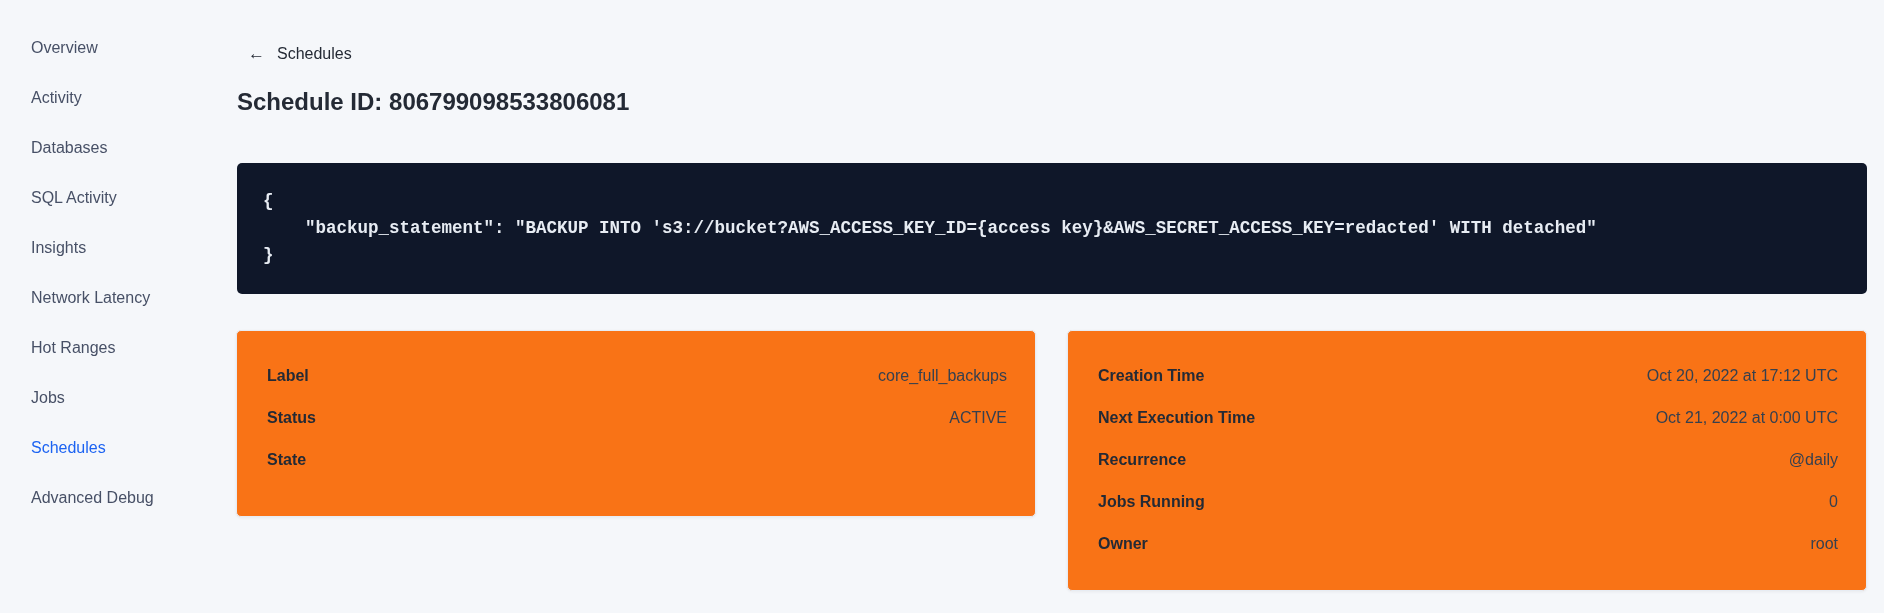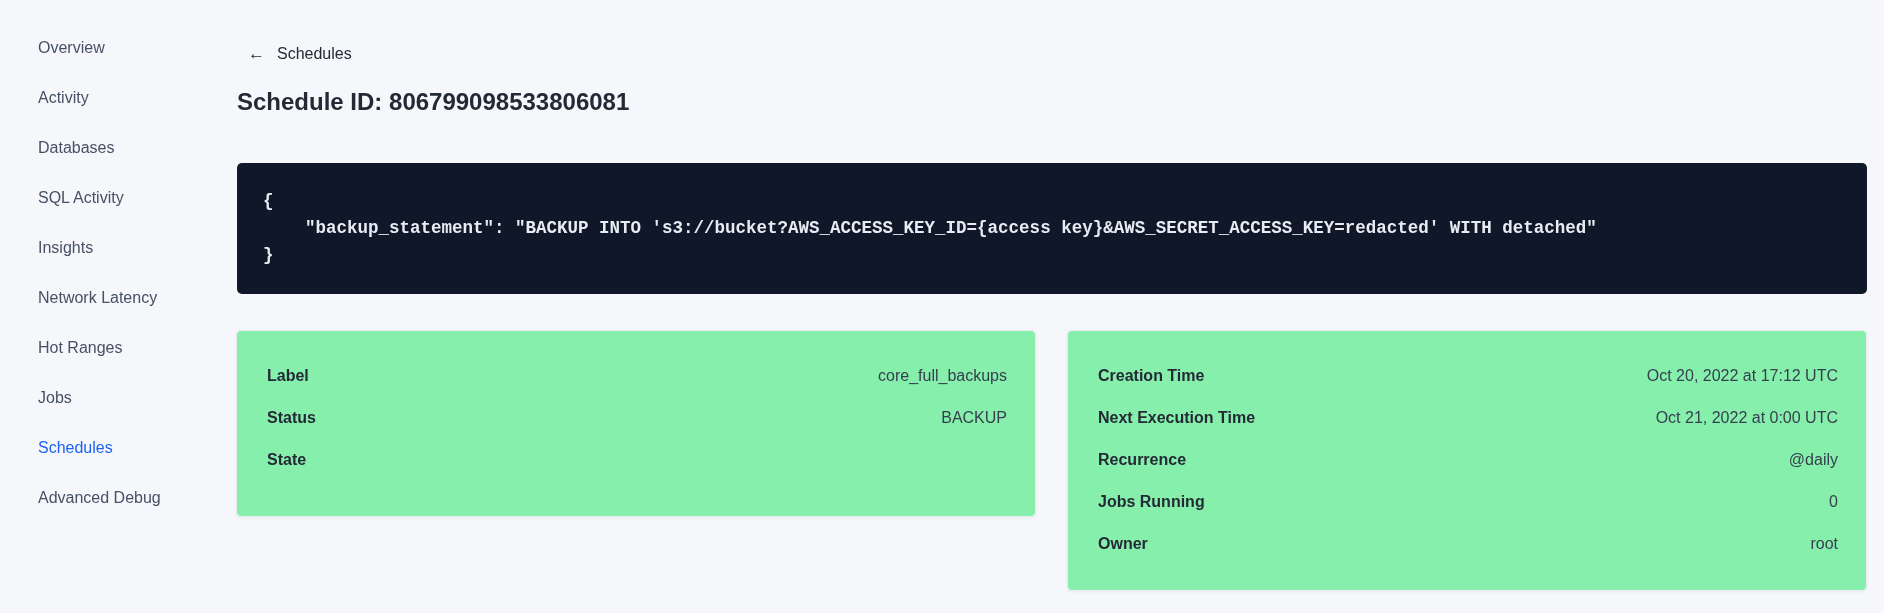--- a/index.html
+++ b/index.html
@@ -5,21 +5,21 @@
   * { margin: 0; padding: 0; box-sizing: border-box; }
   html, body {
     width: 1884px; height: 613px;
     background: #f5f7fa;
     font-family: "Liberation Sans", "DejaVu Sans", sans-serif;
     overflow: hidden;
     color: #242a35;
   }
   
   .sidebar {
-    position: absolute; left: 7px; top: 0;
+    position: absolute; left: 0; top: 0;
     width: 236px; height: 613px;
     padding: 23px 0 0 31px;
   }
   .nav-item {
     height: 50px;
     display: flex; align-items: center;
     font-size: 16px;
     color: #475066;
     cursor: pointer;
     white-space: nowrap;
@@ -65,21 +65,21 @@
   }
   
   .cards {
     margin-top: 36px;
     display: flex;
     gap: 31px;
     align-items: flex-start;
   }
   .card {
     width: 800px;
-    background: #86efac;
+    background: #f97316;
     border: 1px solid #e7ecf3;
     border-radius: 5px;
     box-shadow: 0 1px 3px rgba(36, 42, 53, 0.06);
     padding: 24px 28px 24px 30px;
   }
   .card.details-card { min-height: 187px; }
   .card.schedule-card { min-height: 261px; }
   .card-row {
     height: 42px;
     display: flex; align-items: center; justify-content: space-between;
@@ -129,21 +129,21 @@
 
   <div class="cards">
 
     <section class="card details-card">
       <div class="card-row">
         <span class="row-label">Label</span>
         <span class="row-value">core_full_backups</span>
       </div>
       <div class="card-row">
         <span class="row-label">Status</span>
-        <span class="row-value">BACKUP</span>
+        <span class="row-value">ACTIVE</span>
       </div>
       <div class="card-row">
         <span class="row-label">State</span>
         <span class="row-value"></span>
       </div>
     </section>
 
     <section class="card schedule-card">
       <div class="card-row">
         <span class="row-label">Creation Time</span>

